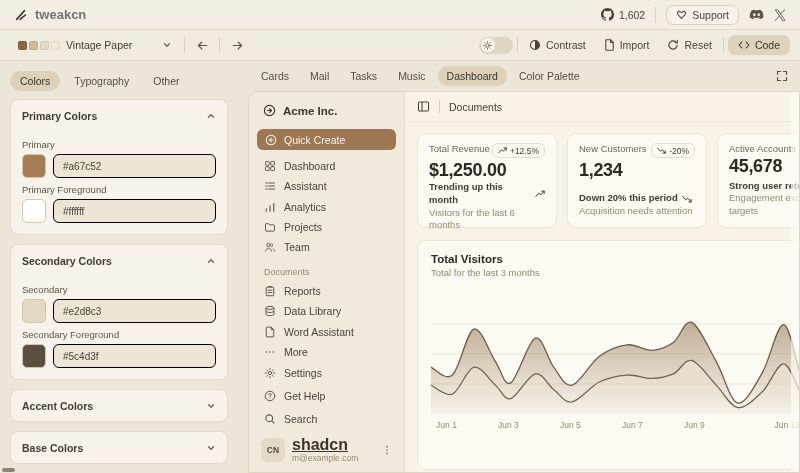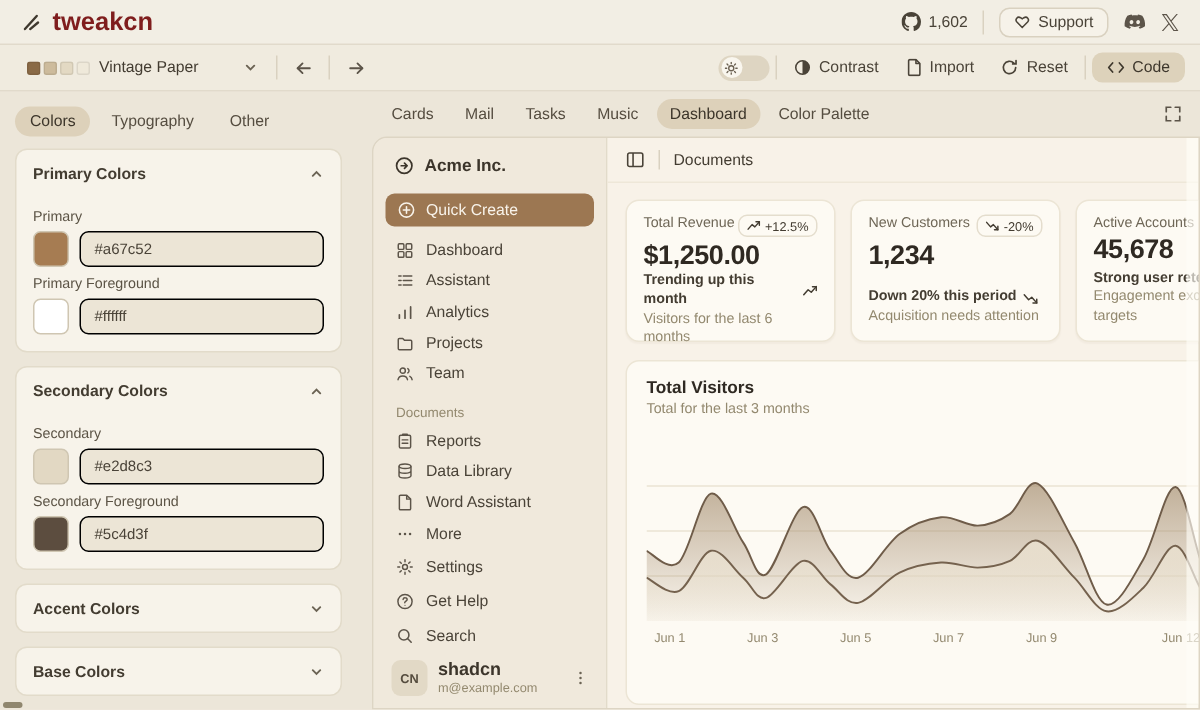--- a/index.html
+++ b/index.html
@@ -9,21 +9,21 @@
     background:#ece6d9; color:#3f382e; font-size:11px; position:relative;
   }
   .icon { display:inline-flex; align-items:center; justify-content:center; flex:0 0 auto; }
   svg { display:block; }
 
   
   .app-header {
     height:30px; background:#f2eee4; border-bottom:1px solid #e1dacb;
     display:flex; align-items:center; justify-content:space-between; padding:0 14px;
   }
-  .brand { display:flex; align-items:center; gap:7px; font-weight:700; font-size:17px; color:#7f1d1d; }
+  .brand { display:flex; align-items:center; gap:7px; font-weight:700; font-size:13px; color:#737373; }
   .hdr-right { display:flex; align-items:center; gap:10px; }
   .gh-stat { display:flex; align-items:center; gap:5px; color:#4a4338; font-size:10.5px; }
   .vdiv { width:1px; height:16px; background:#d9d1c0; }
   .support-btn {
     display:flex; align-items:center; gap:5px; border:1px solid #d9d1c0; background:#f6f2e9;
     border-radius:7px; padding:3px 9px; font-size:10.5px; color:#4a4338; cursor:pointer;
   }
   .hdr-icon { color:#5c5449; }
 
   
@@ -90,21 +90,21 @@
     display:flex; align-items:center; gap:7px; padding:0 8px; font-size:10.5px; cursor:pointer; }
   .pnav { display:flex; align-items:center; gap:8px; height:23px; padding:0 7px; border-radius:6px;
     font-size:10.5px; color:#4a4338; cursor:pointer; }
   .pnav .icon { color:#5c5449; }
   .pgroup-label { font-size:9px; color:#93896f; padding:10px 7px 4px 7px; }
   .p-sidebar-footer { margin-top:auto; }
   .user-row { display:flex; align-items:center; gap:7px; padding:5px 4px 2px 4px; cursor:pointer; }
   .avatar { width:24px; height:24px; border-radius:6px; background:#e2d9c6; color:#554c3e;
     display:flex; align-items:center; justify-content:center; font-size:8.5px; font-weight:700; }
   .user-meta { flex:1; line-height:1.15; }
-  .user-name { font-size:12px; font-weight:700; color:#3c352b; }
+  .user-name { font-size:16px; font-weight:700; color:#3c352b;text-decoration:underline; }
   .user-email { font-size:8.5px; color:#93896f; }
   .kebab { color:#6b6354; cursor:pointer; }
 
   
   .p-main { flex:1; background:#f8f2e8; min-width:0; position:relative; overflow:hidden; }
   .p-main-header { height:30px; display:flex; align-items:center; gap:9px; padding:0 12px;
     border-bottom:1px solid #eee7d8; }
   .p-breadcrumb { font-size:10.5px; color:#433c31; }
   .metric-row { display:grid; grid-template-columns:repeat(4,140px); gap:10px; padding:11px 12px 0 12px; width:650px; }
   .metric-card { background:#fdfaf3; border:1px solid #ece5d5; border-radius:9px; padding:9px 11px; height:95px;

